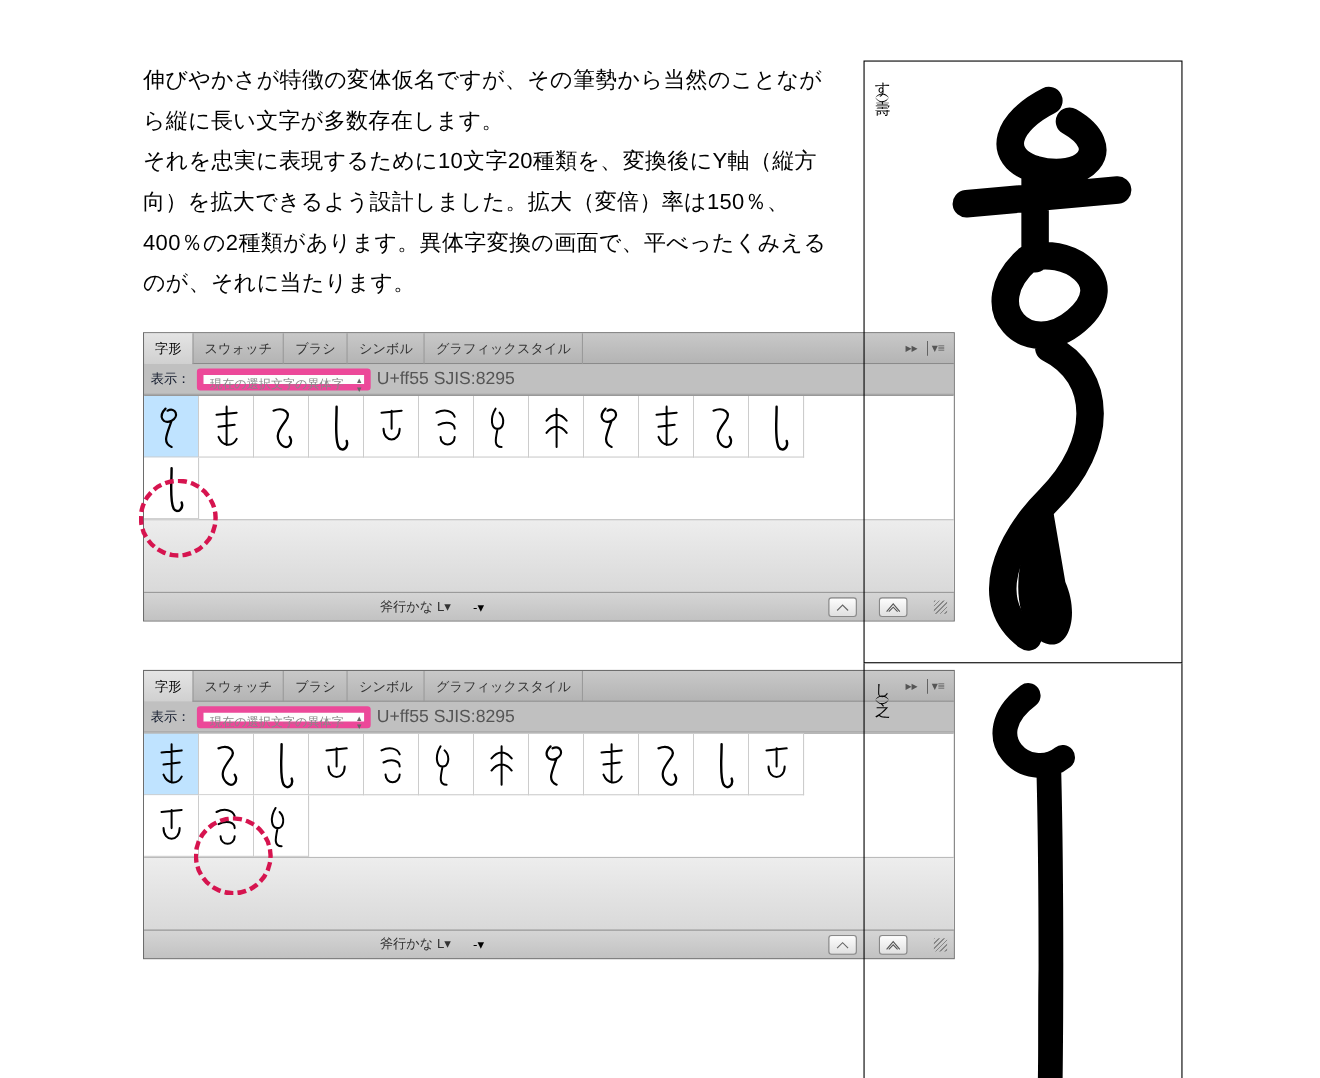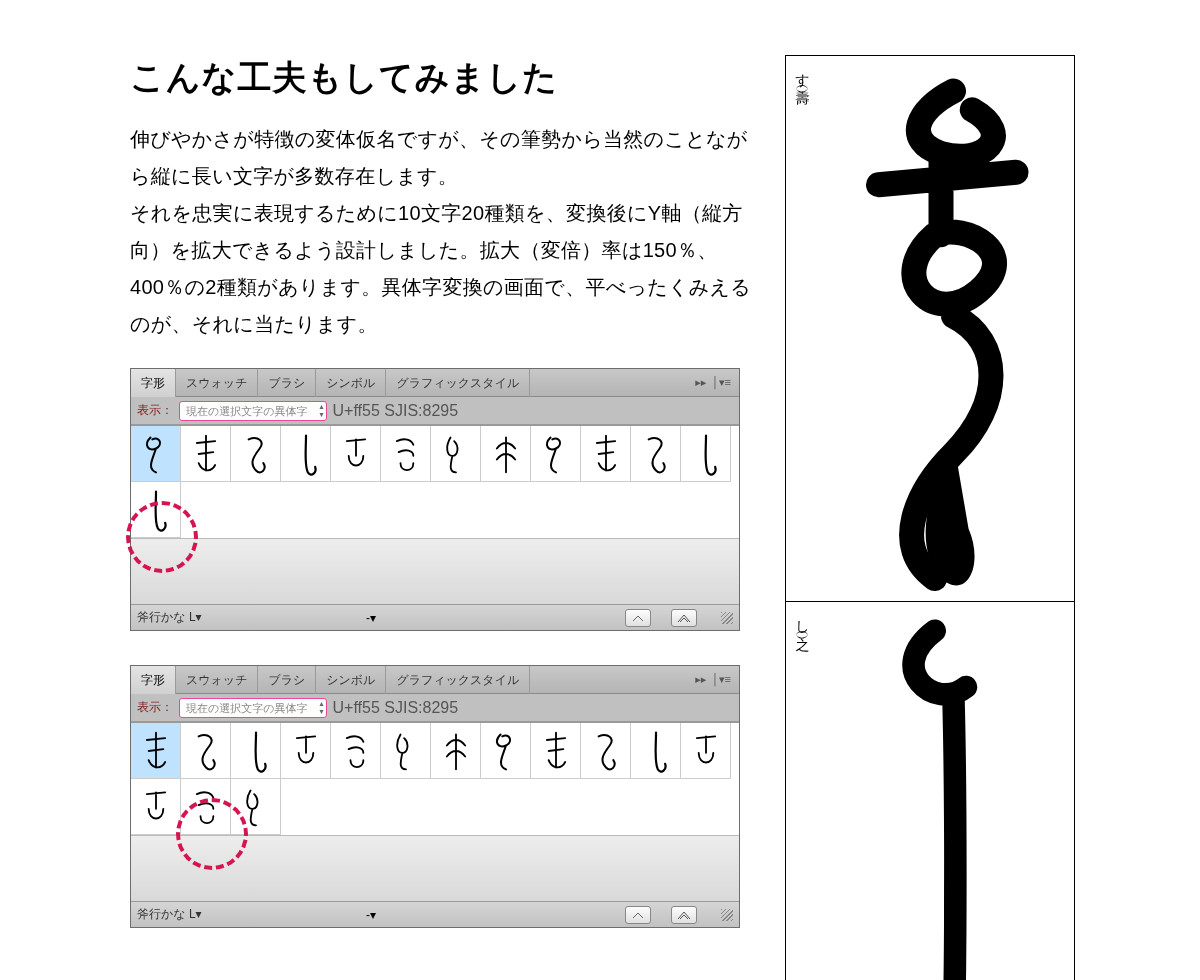--- a/index.html
+++ b/index.html
@@ -23,27 +23,28 @@
   .body-text {
     font-size: 20px;
     line-height: 1.85;
     letter-spacing: 0.3px;
     font-family: "Hiragino Kaku Gothic ProN", sans-serif;
     margin-bottom: 25px;
   }
 
   
   .panel {
-    width: 610px;
+    width: 738px;
     background: linear-gradient(#b6b6b6, #a8a8a8);
     border: 1px solid #6d6d6d;
-    margin-bottom: 34px;
+    margin-bottom: 44px;
     font-family: "Hiragino Kaku Gothic ProN", sans-serif;
     font-size: 12px;
     position: relative;
+    text-align: right;
   }
   .panel-tabs {
     display: flex;
     align-items: center;
     height: 28px;
     background: linear-gradient(#c8c8c8, #b4b4b4);
     border-bottom: 1px solid #8a8a8a;
   }
   .tab {
     padding: 0 10px;
@@ -67,24 +68,24 @@
   }
   .panel-row {
     display: flex;
     align-items: center;
     height: 28px;
     padding: 0 6px;
     gap: 6px;
     background: #c0c0c0;
     border-bottom: 1px solid #9a9a9a;
   }
-  .panel-row label { color: #7f1d1d; }
+  .panel-row label { color: #0f172a; }
   .panel-row .select {
     background: #fdfdfd;
-    border: 1px solid #ec4899;
+    border: 6px solid #ec4899;
     height: 20px;
     line-height: 18px;
     padding: 0 18px 0 6px;
     border-radius: 3px;
     font-size: 11px;
     color: #888;
     position: relative;
   }
   .panel-row .select .arrows {
     position: absolute; right: 2px; top: 1px;
@@ -164,21 +165,20 @@
     margin-right: 4px;
     white-space: nowrap;
   }
   .sample svg { width: 100%; height: 100%; }
 </style>
 </head>
 <body>
 
 <div class="layout">
   <div class="left">
-    <h1>こんな工夫もしてみました</h1>
     <div class="body-text" id="body-text">
         <div>伸びやかさが特徴の変体仮名ですが、その筆勢から当然のことながら縦に長い文字が多数存在します。</div>
         <div>それを忠実に表現するために10文字20種類を、変換後にY軸（縦方向）を拡大できるよう設計しました。拡大（変倍）率は150％、400％の2種類があります。異体字変換の画面で、平べったくみえるのが、それに当たります。</div>
       </div>
 
     <div id="panels">
   <div class="panel">
     <div class="panel-tabs">
       <div class="tab active">字形</div>
             <div class="tab ">スウォッチ</div>

